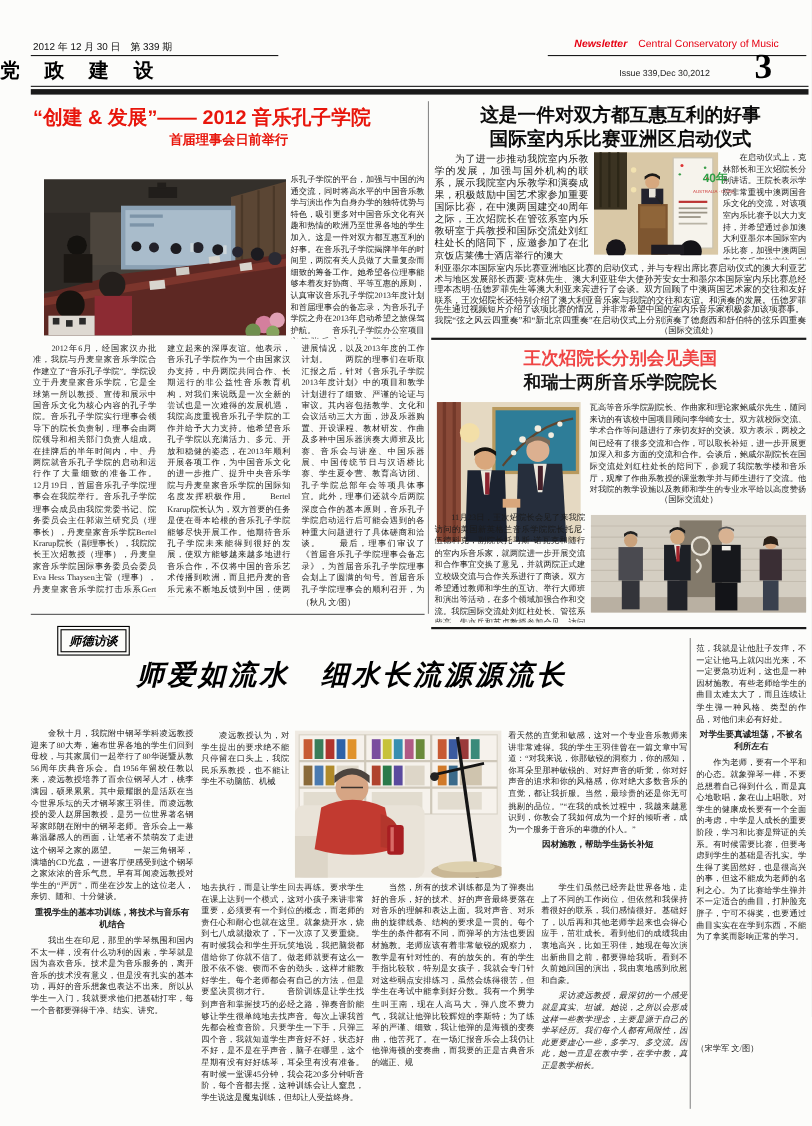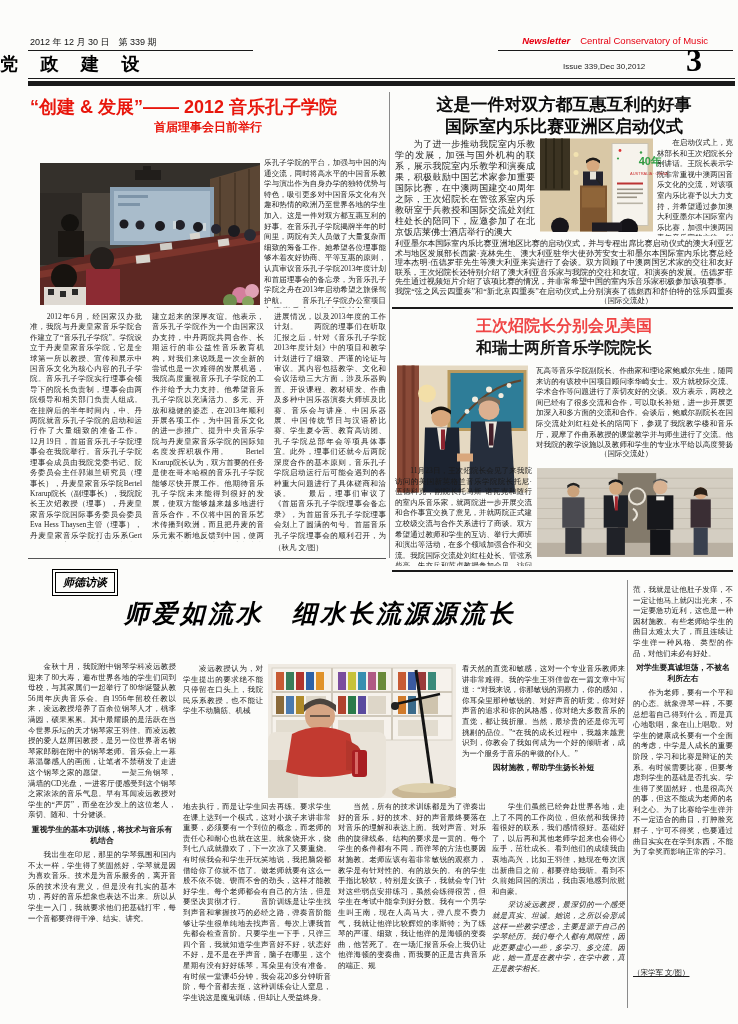--- a/index.html
+++ b/index.html
@@ -233,21 +233,21 @@
   </div>
 
   <div class="abs rule" style="left:392px;top:570px;width:341px;height:2px;"></div>
 
   <div class="abs" style="left:55px;top:572px;border:1px solid #000;outline:1px solid #000;outline-offset:2px;padding:2px 7px;font-size:11px;font-weight:bold;font-style:italic;color:#000;">师德访谈</div>
   <div class="abs" style="left:20px;top:597px;width:600px;text-align:center;font-size:25px;font-weight:bold;font-style:italic;letter-spacing:3px;color:#000;">师爱如流水　细水长流源源流长</div>
 
   <div class="abs txt" style="left:28px;top:662px;width:148px;height:346px;">
     <p>　　金秋十月，我院附中钢琴学科凌远教授迎来了80大寿，遍布世界各地的学生们回到母校，与其家属们一起举行了80华诞暨从教56周年庆典音乐会。自1956年留校任教以来，凌远教授培养了百余位钢琴人才，桃李满园，硕果累累。其中最耀眼的是活跃在当今世界乐坛的天才钢琴家王羽佳。而凌远教授的爱人赵屏国教授，是另一位世界著名钢琴家郎朗在附中的钢琴老师。音乐会上一幕幕温馨感人的画面，让笔者不禁萌发了走进这个钢琴之家的愿望。　　一架三角钢琴，满墙的CD光盘，一进客厅便感受到这个钢琴之家浓浓的音乐气息。早有耳闻凌远教授对学生的“严厉”，而坐在沙发上的这位老人，亲切、随和、十分健谈。</p>
     <div class="sh">重视学生的基本功训练，将技术与音乐有机结合</div>
-    <p>　　我出生在印尼，那里的学琴氛围和国内不太一样，学生得了奖固然好，学琴就是因为喜欢音乐。技术是为音乐服务的，离开音乐的技术没有意义，但是没有扎实的基本功，再好的音乐想象也表达不出来。所以从学生一入门，我就要求他们把基础打牢，每一个音都要弹得干净、结实、讲究。</p>
+    <p>　　我出生在印尼，那里的学琴氛围和国内不太一样，没有什么功利的因素，学琴就是因为喜欢音乐。技术是为音乐服务的，离开音乐的技术没有意义，但是没有扎实的基本功，再好的音乐想象也表达不出来。所以从学生一入门，我就要求他们把基础打牢，每一个音都要弹得干净、结实、讲究。</p>
   </div>
 
   <div class="abs txt" style="left:183px;top:664px;width:80px;height:134px;">
     <p>　　凌远教授认为，对学生提出的要求绝不能只停留在口头上，我院民乐系教授，也不能让学生不动脑筋、机械</p>
   </div>
 
   <div class="abs" style="left:268px;top:664px;width:188px;height:134px;">
     <svg viewBox="0 0 188 134" width="188" height="134">
       <rect width="188" height="134" fill="#efeae2"></rect>
       <g>
@@ -317,15 +317,15 @@
     <p>　　学生们虽然已经奔赴世界各地，走上了不同的工作岗位，但依然和我保持着很好的联系，我们感情很好。基础好了，以后再和其他老师学起来也会得心应手，茁壮成长。看到他们的成绩我由衷地高兴，比如王羽佳，她现在每次演出新曲目之前，都要弹给我听。看到不久前她回国的演出，我由衷地感到欣慰和自豪。</p>
     <p class="kai">　　采访凌远教授，最深切的一个感受就是真实、坦诚。她说，之所以会形成这样一些教学理念，主要是源于自己的学琴经历。我们每个人都有局限性，因此更要虚心一些，多学习、多交流。因此，她一直是在教中学，在学中教，真正是教学相长。</p>
   </div>
 
   <div class="abs vrule" style="left:627px;top:580px;height:428px;"></div>
   <div class="abs txt" style="left:633px;top:585px;width:100px;height:358px;">
     <p>范，我就是让他肚子发痒，不一定让他马上就闪出光来，不一定要急功近利，这也是一种因材施教。有些老师给学生的曲目太难太大了，而且连续让学生弹一种风格、类型的作品，对他们未必有好处。</p>
     <div class="sh">对学生要真诚坦荡，不被名利所左右</div>
     <p>　　作为老师，要有一个平和的心态。就象弹琴一样，不要总想着自己得到什么，而是真心地歌唱，象在山上唱歌。对学生的健康成长要有一个全面的考虑，中学是人成长的重要阶段，学习和比赛是辩证的关系。有时候需要比赛，但要考虑到学生的基础是否扎实。学生得了奖固然好，也是很高兴的事，但这不能成为老师的名利之心。为了比赛给学生弹并不一定适合的曲目，打肿脸充胖子，宁可不得奖，也要通过曲目实实在在学到东西，不能为了拿奖而影响正常的学习。</p>
   </div>
-  <div class="abs byline" style="left:633px;top:968px;width:100px;text-decoration:underline;">（宋学军 文/图）</div>
+  <div class="abs byline" style="left:633px;top:948px;width:100px;">（宋学军 文/图）</div>
 
 </div>
 
 </body></html>

